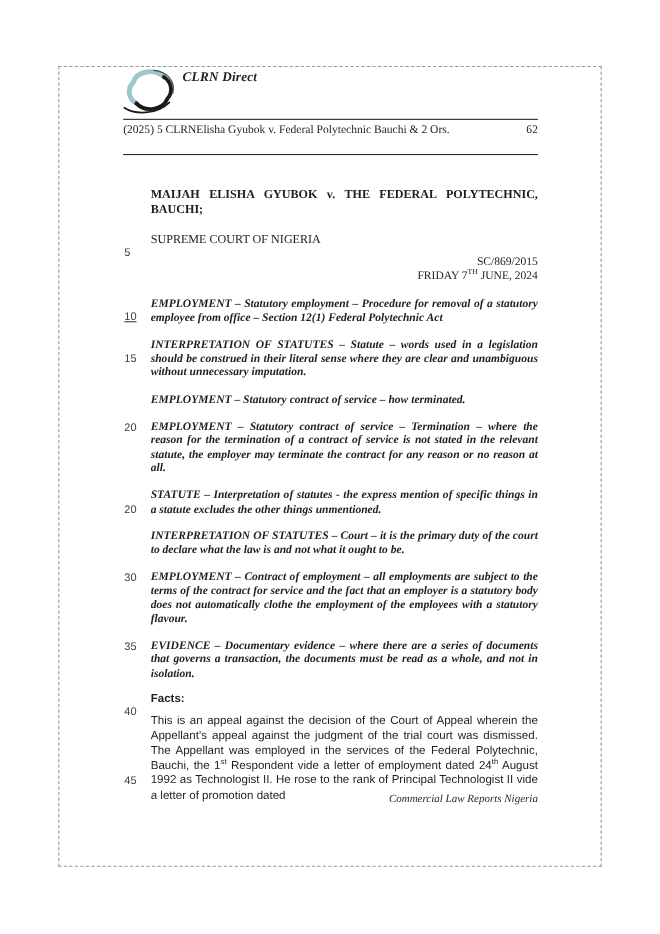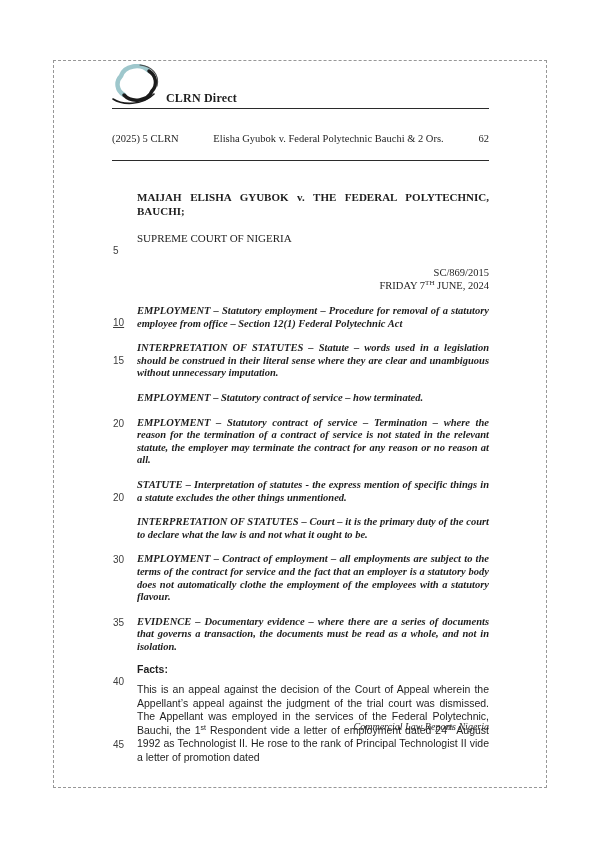--- a/index.html
+++ b/index.html
@@ -7,40 +7,40 @@
     width:600px; height:849px; background:#ffffff; position:relative;
     font-family:"Liberation Serif", serif; color:#1e1e1e;
     -webkit-font-smoothing:antialiased;
   }
   .page-border {
     position:absolute; left:53px; top:60px; width:492px; height:726px;
     border:1px dashed #979797;
   }
   .content { position:absolute; left:112px; top:63px; width:377px; }
 
-  .logo-row { display:flex; align-items:flex-end; height:45px; }
+  .logo-row { display:flex; height:45px;font-style:italic; }
   .logo { width:50px; height:44px; flex:0 0 auto; }
   .logo-label { font-weight:bold; font-size:12px; padding:0 0 2px 4px; letter-spacing:0.2px; }
 
   .rule { border:none; border-top:1.4px solid #2b2b2b; margin:0; }
 
   .cite-row {
     display:flex; justify-content:space-between; align-items:flex-start;
-    font-size:10.5px; padding:4px 0 16px 0;margin-top:20px;
+    font-size:10.5px; padding:4px 0 16px 0;
   }
-  .cite-mid { flex:1; text-align:center; }
+  .cite-mid { flex:1; text-align:left; }
 
   .main { margin-left:25px; width:352px; }
 
   .title { font-weight:bold; font-size:11px; line-height:14px; margin-top:29px; }
   .title-l1 { text-align:justify; text-align-last:justify; }
 
   .court { font-size:11px; margin-top:14px; position:relative; }
 
-  .right-block { text-align:right; font-size:10.5px; line-height:13px; margin-top:22px; }
+  .right-block { text-align:right; font-size:10.5px; line-height:13px; margin-top:8px; }
 
   .judges { font-weight:bold; font-style:italic; font-size:10.5px; margin-top:13px; position:relative; }
 
   .cw {
     font-weight:bold; font-style:italic; font-size:10.5px; line-height:12.6px;
     text-align:justify; margin:12px 0 0 0; position:relative;
   }
 
   .facts-head {
     font-family:"Liberation Sans", sans-serif; font-weight:bold; font-size:10.5px;

